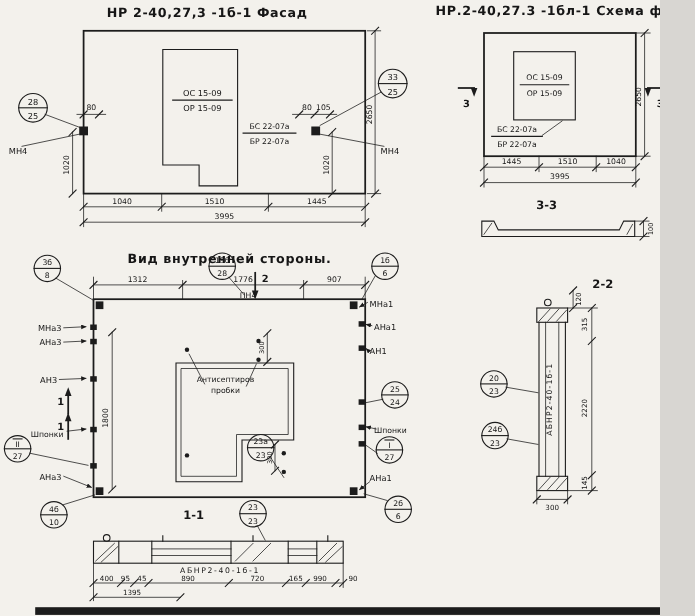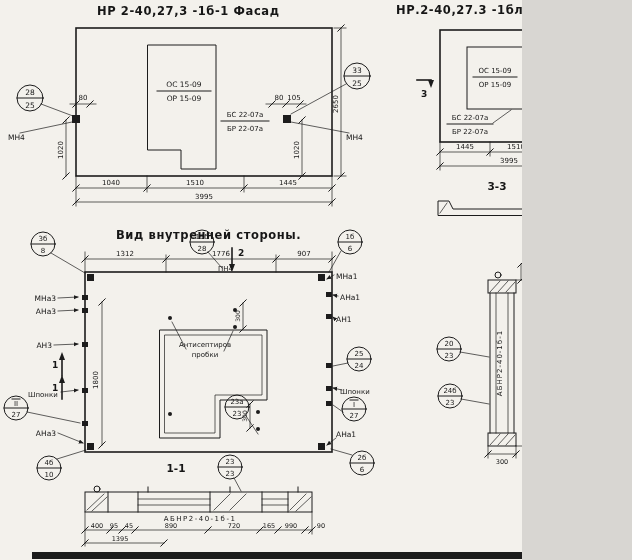--- a/index.html
+++ b/index.html
@@ -1,16 +1,16 @@
 <!DOCTYPE html>
 <html><head>
 <meta charset="utf-8">
 <style>
   html,body{margin:0;padding:0;background:#d8d6d2;}
-  #stage{width:522px;height:560px;background:#f3f1ec;position:relative;overflow:hidden;}
+  #stage{width:600px;height:560px;background:#f3f1ec;position:relative;overflow:hidden;}
   svg{display:block}
   svg line,svg path,svg rect,svg circle,svg polyline{stroke:#1c1c1c;stroke-width:1;fill:none;stroke-linecap:square}
   svg .fl{fill:#1c1c1c;stroke:none}
   svg .thk{stroke-width:1.6}
   svg .thin{stroke-width:.7}
   svg text{fill:#161616;font-family:"DejaVu Sans",sans-serif;font-size:7.5px;stroke:none}
   .tm{text-anchor:middle}.te{text-anchor:end}
   .tt{font-size:11.5px;font-weight:bold;letter-spacing:.6px}
   .t7{font-size:7px}.t65{font-size:6.5px}.t6{font-size:6px}
   .t9{font-size:9px;font-weight:bold}

